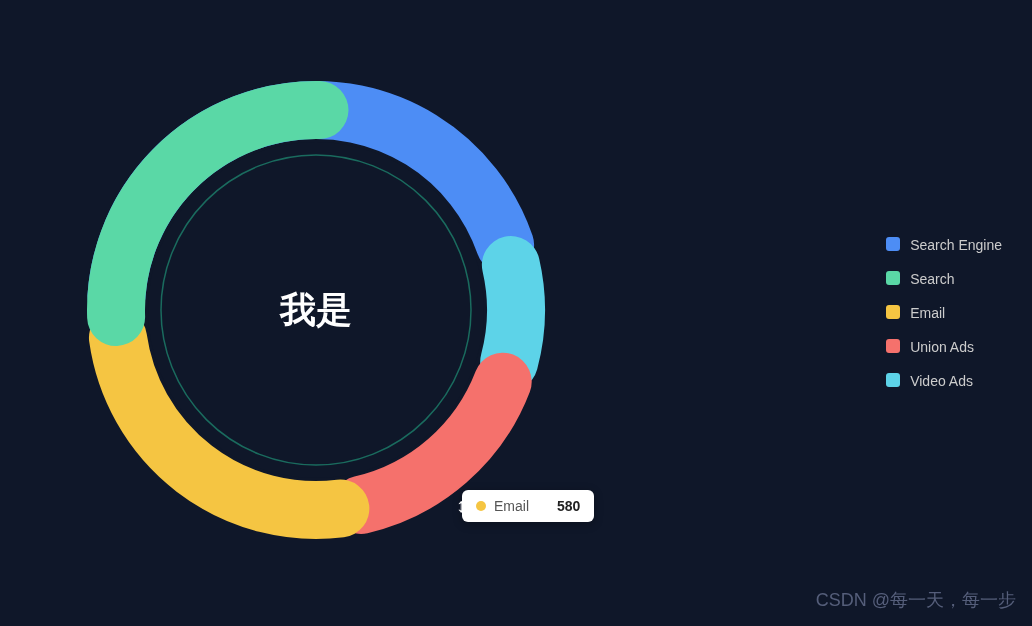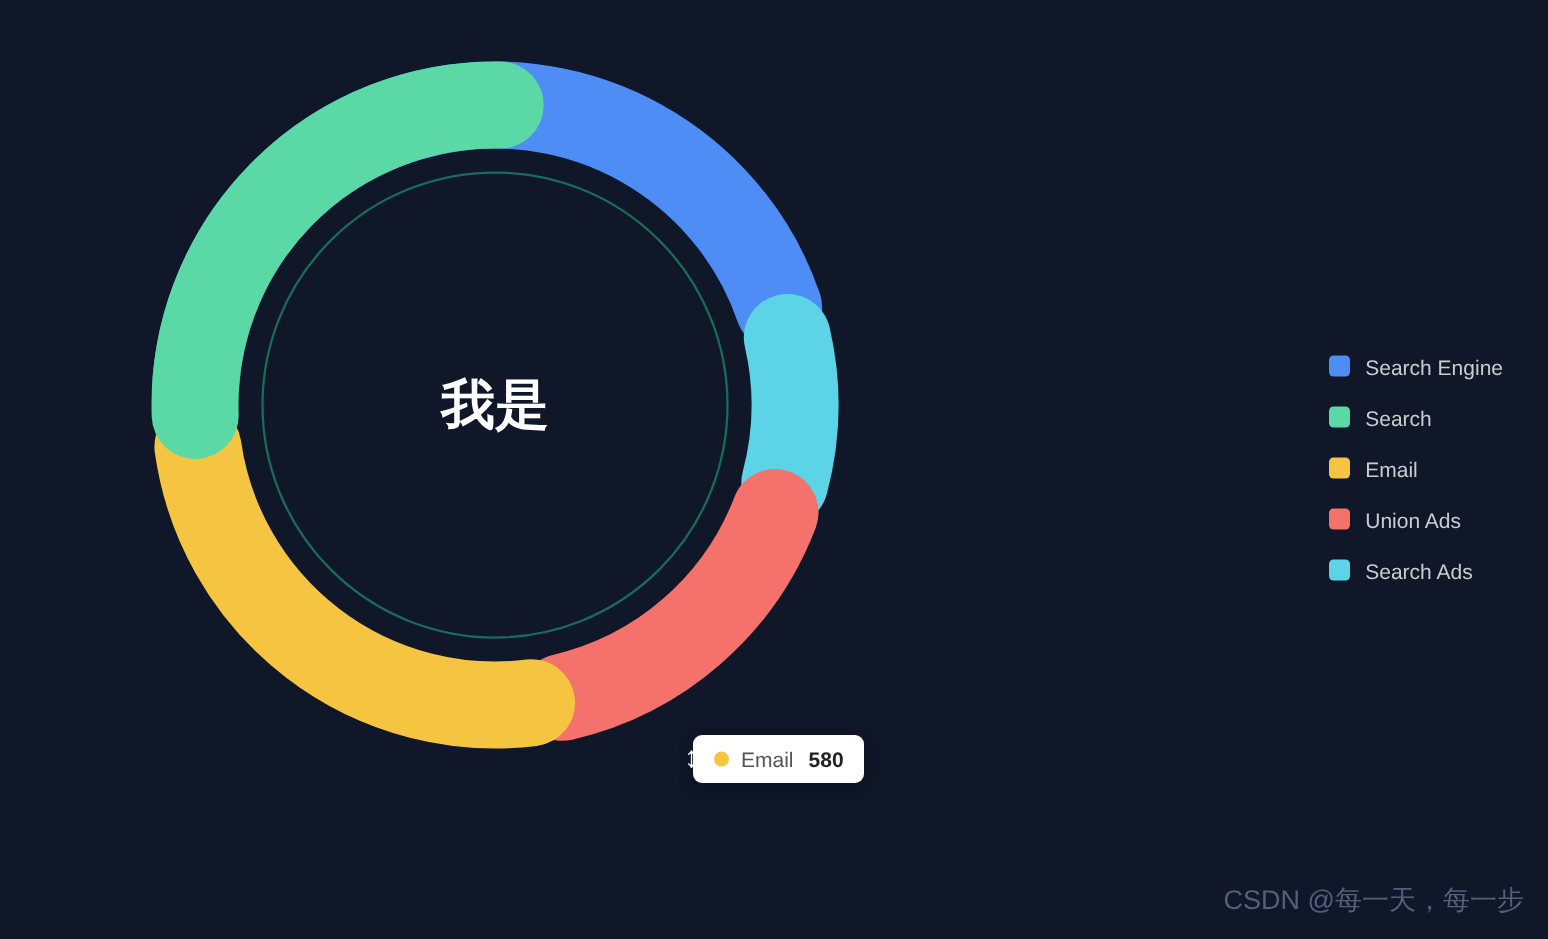--- a/index.html
+++ b/index.html
@@ -7,25 +7,26 @@
       width: 1032px;
       height: 626px;
       background-color: #0f1729;
       font-family: 'Microsoft YaHei', sans-serif;
       overflow: hidden;
       position: relative;
     }
 
     .chart-container {
       position: absolute;
-      left: 50px;
+      left: 36px;
       top: 20px;
       width: 560px;
       height: 580px;
       display: flex;
+      align-items: center;
       justify-content: center;
     }
 
     .donut-wrapper {
       position: relative;
       width: 500px;
       height: 500px;
     }
 
     .donut-svg {
@@ -94,21 +95,21 @@
       flex-shrink: 0;
     }
 
     .tooltip-label {
       color: #555;
     }
 
     .tooltip-value {
       font-weight: bold;
       color: #222;
-      margin-left: 2px;
+      margin-left: 20px;
     }
 
     .watermark {
       position: absolute;
       bottom: 14px;
       right: 16px;
       color: #555e7a;
       font-size: 18px;
     }
 
@@ -155,21 +156,21 @@
   <div class="legend-item">
     <div class="legend-dot" style="background:#f5c542;"></div>
     <span>Email</span>
   </div>
   <div class="legend-item">
     <div class="legend-dot" style="background:#f5716c;"></div>
     <span>Union Ads</span>
   </div>
   <div class="legend-item">
     <div class="legend-dot" style="background:#5dd3e8;"></div>
-    <span>Search Ads</span>
+    <span>Video Ads</span>
   </div>
 </div>
 
 <div class="tooltip">
   <div class="tooltip-dot"></div>
   <span class="tooltip-label">Email</span>
   <span class="tooltip-value">580</span>
 </div>
 
 <div class="cursor">↕</div>

